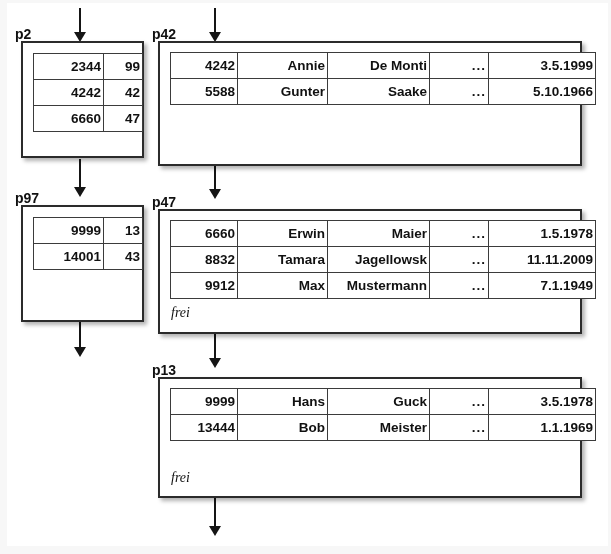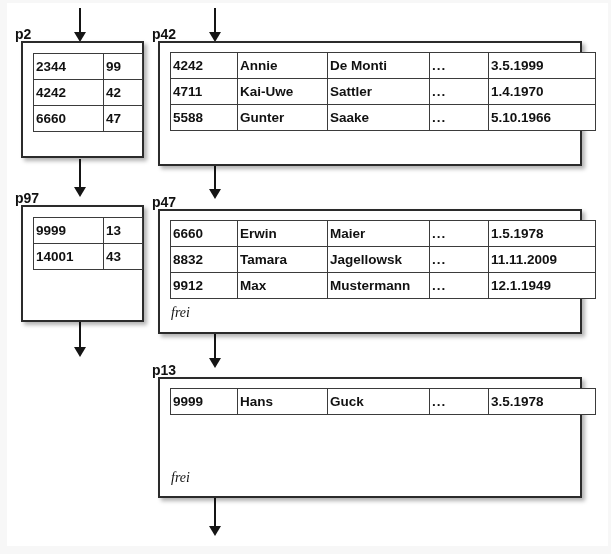--- a/index.html
+++ b/index.html
@@ -54,21 +54,21 @@
     border-collapse: collapse;
     table-layout: fixed;
     background: #ffffff;
   }
   .rec-table td {
     border: 1px solid #3b3b3b;
     font-family: "Liberation Sans", sans-serif;
     font-size: 13.5px;
     font-weight: 700;
     color: #111111;
-    text-align: left;
+    text-align: right;
     vertical-align: middle;
     height: 25px;
     padding: 0 2px;
     white-space: nowrap;
     overflow: hidden;
   }
   .rec-table td.dots {
     font-weight: 700;
     letter-spacing: 1px;
   }
@@ -183,27 +183,20 @@
   <table class="rec-table" style="left:170px; top:52px; width:400px;">
     <tbody>
       <tr>
         <td style="width:62px;">4242</td>
         <td style="width:85px;">Annie</td>
         <td style="width:97px;">De Monti</td>
         <td class="dots" style="width:54px;">...</td>
         <td style="width:102px;">3.5.1999</td>
       </tr>
       <tr>
-        <td>4711</td>
-        <td>Kai-Uwe</td>
-        <td>Sattler</td>
-        <td class="dots">...</td>
-        <td>1.4.1970</td>
-      </tr>
-      <tr>
         <td>5588</td>
         <td>Gunter</td>
         <td>Saake</td>
         <td class="dots">...</td>
         <td>5.10.1966</td>
       </tr>
     </tbody>
   </table>
 
   <div class="page-label" style="left:152px; top:194px;">p47</div>
@@ -222,35 +215,42 @@
         <td>Tamara</td>
         <td>Jagellowsk</td>
         <td class="dots">...</td>
         <td>11.11.2009</td>
       </tr>
       <tr>
         <td>9912</td>
         <td>Max</td>
         <td>Mustermann</td>
         <td class="dots">...</td>
-        <td>12.1.1949</td>
+        <td>7.1.1949</td>
       </tr>
     </tbody>
   </table>
   <div class="frei" style="left:171px; top:305px;">frei</div>
 
   <div class="page-label" style="left:152px; top:362px;">p13</div>
   <div class="page-block" style="left:158px; top:377px; width:424px; height:121px;"></div>
   <table class="rec-table" style="left:170px; top:388px; width:400px;">
     <tbody>
       <tr>
         <td style="width:62px;">9999</td>
         <td style="width:85px;">Hans</td>
         <td style="width:97px;">Guck</td>
         <td class="dots" style="width:54px;">...</td>
         <td style="width:102px;margin-left:16px;">3.5.1978</td>
       </tr>
+      <tr>
+        <td>13444</td>
+        <td>Bob</td>
+        <td>Meister</td>
+        <td class="dots">...</td>
+        <td>1.1.1969</td>
+      </tr>
     </tbody>
   </table>
   <div class="frei" style="left:171px; top:470px;">frei</div>
 
  </div>
 </div>
 
 </body></html>

